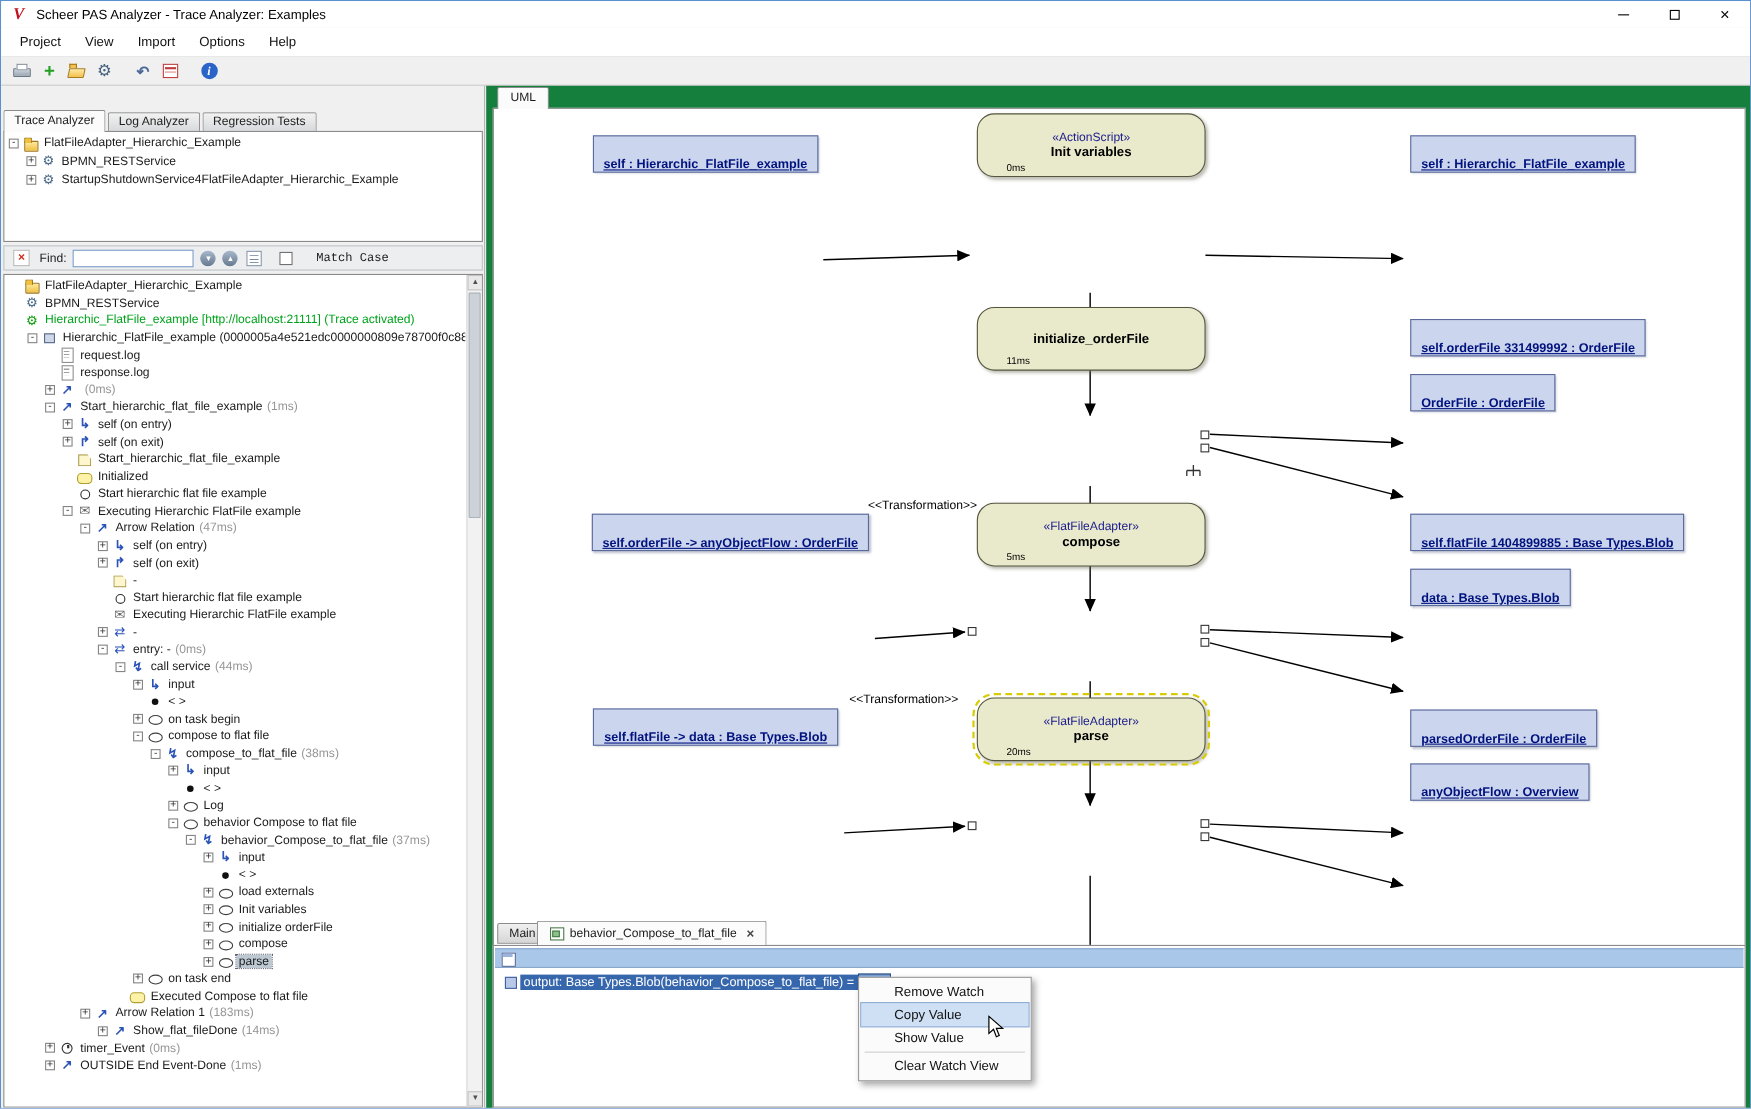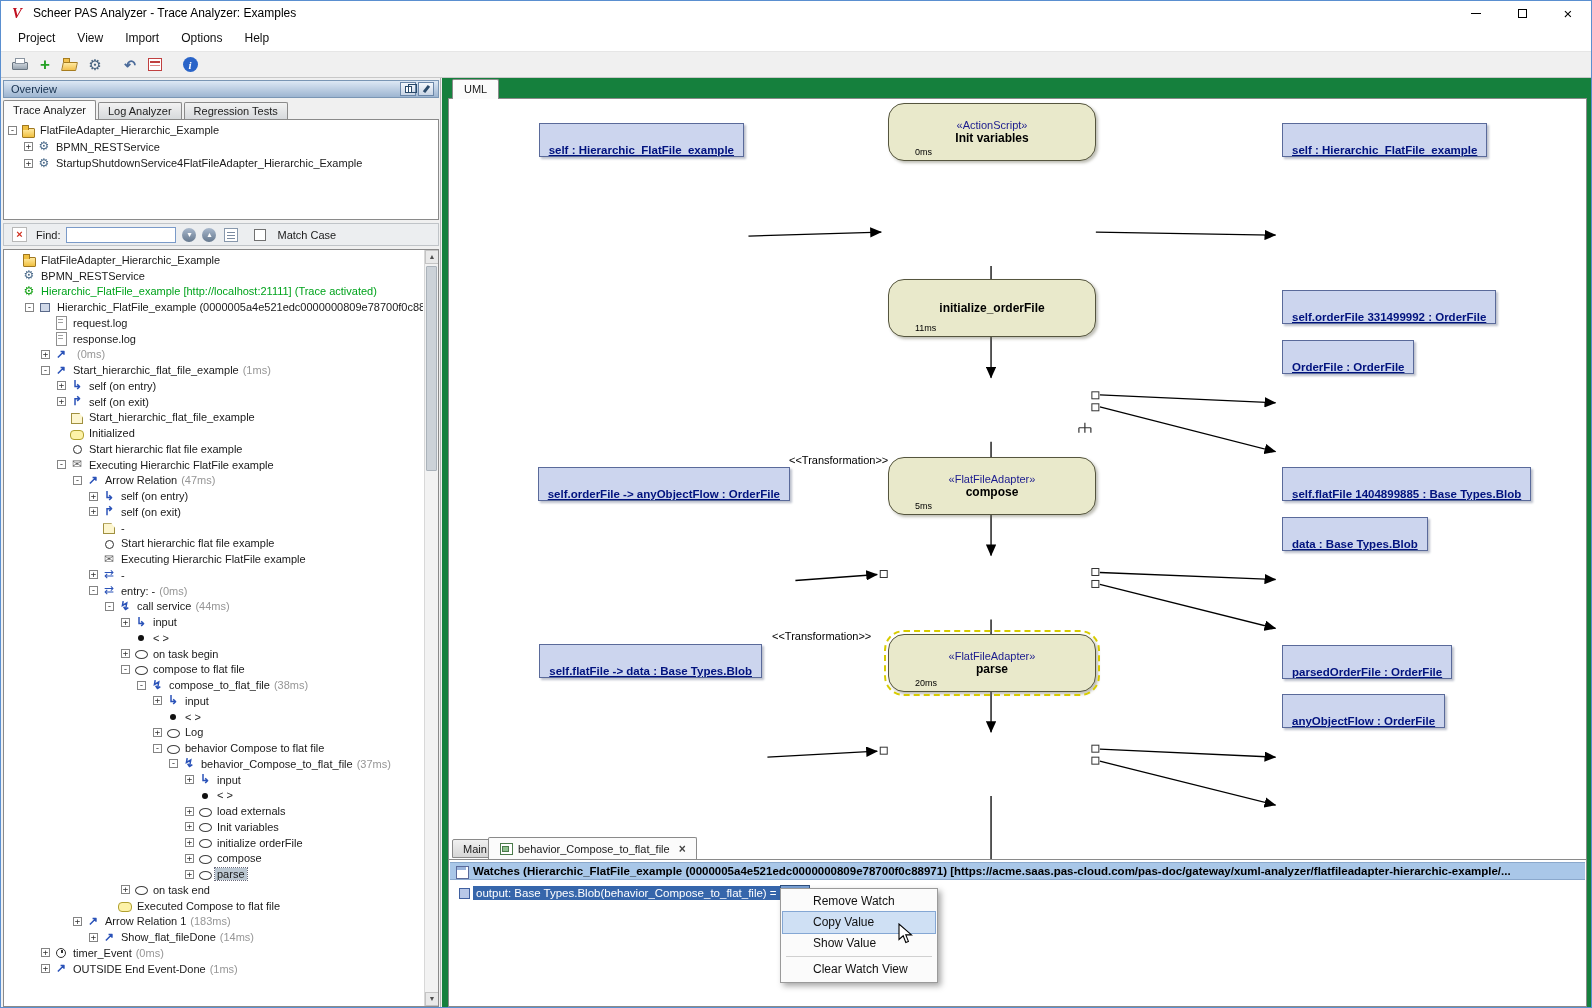--- a/index.html
+++ b/index.html
@@ -49,21 +49,21 @@
   .tab{height:18px;line-height:17px;padding:0 9px;font-size:11px;border:1px solid #8a8a8a;border-bottom:none;background:linear-gradient(#f2f2f2,#d5d8db);margin-right:2px;border-radius:2px 2px 0 0;color:#222;}
   .tab.active{background:#fbfbfb;height:20px;line-height:19px;position:relative;z-index:3;}
   .ptree{position:absolute;left:2px;top:41px;width:436px;height:101px;background:#fff;border:1px solid #8a8a8a;padding-top:2px;overflow:hidden;z-index:2;}
   .findrow{position:absolute;left:2px;top:145px;width:436px;height:23px;background:#eceef0;border:1px solid #c0c4c8;display:flex;align-items:center;padding-left:8px;font-size:11px;}
   .find-x{width:15px;height:15px;border:1px solid #b8b8b8;background:#fff;color:#d03020;font-weight:bold;font-size:11px;line-height:13px;text-align:center;margin-right:9px;}
   .find-input{width:110px;height:16px;border:1px solid #7a9ac8;background:#fff;margin-left:6px;font-size:11px;padding:0 3px;outline:none;}
   .find-circ{width:14px;height:14px;border-radius:50%;background:linear-gradient(#a8b8cc,#66798f);border:1px solid #566а80;color:#fff;font-size:8px;line-height:13px;text-align:center;margin-left:6px;}
   .find-list{width:14px;height:14px;border:1px solid #8898ac;background:#fff;margin-left:8px;position:relative;}
   .find-list i{position:absolute;left:2px;right:2px;top:3px;height:7px;background:repeating-linear-gradient(#7a8aa0 0 1px,transparent 1px 3px);}
   .cb{width:12px;height:12px;border:1px solid #707070;background:#fff;margin-left:16px;}
-  .cb-label{margin-left:11px;}
+  .cb-label{margin-left:21px;font-family:Liberation Mono, monospace;}
   .ttree{position:absolute;left:2px;top:171px;width:436px;height:758px;background:#fff;border:1px solid #8a8a8a;overflow:hidden;}
   .ttree-rows{position:absolute;left:1px;top:2px;right:15px;bottom:1px;overflow:hidden;}
   
   .sb{position:absolute;right:0;top:0;bottom:0;width:14px;background:#f2f2f2;border-left:1px solid #d8d8d8;}
   .sb-btn{position:absolute;left:0;width:14px;height:14px;background:#e9e9e9;border:1px solid #c4c4c4;font-size:7px;text-align:center;line-height:12px;color:#505050;}
   .sb-up{top:0;}
   .sb-down{bottom:0;}
   .sb-thumb{position:absolute;left:1px;top:16px;width:11px;height:205px;background:#ccd2d8;border:1px solid #aab2ba;border-radius:1px;}
 
   
@@ -213,30 +213,20 @@
           <b></b>
         </span>
       </div>
     <div class="tb-sep"></div>
     <div class="tbtn">
         <span class="ic-info">i</span>
       </div>
   </div>
 
   <div class="left">
-    <div class="ov-header">
-      <span>Overview</span>
-      <span class="ov-sp"></span>
-      <div class="ovbtn restore">
-          <i></i>
-        </div>
-      <div class="ovbtn pin">
-          <i></i>
-        </div>
-    </div>
     <div class="ov-tabs">
       <span class="tab active">Trace Analyzer</span>
       <span class="tab">Log Analyzer</span>
       <span class="tab">Regression Tests</span>
     </div>
     <div class="ptree" id="ptree">
         <div class="trow" style="padding-left: 4px;">
           <span class="exp">-</span>
           <span class="ic ic-folder"></span>
           <span class="tlabel">FlatFileAdapter_Hierarchic_Example</span>
@@ -586,39 +576,38 @@
 
       <div class="obj o-selfL"><span>self : Hierarchic_FlatFile_example</span></div>
       <div class="obj o-selfR"><span>self : Hierarchic_FlatFile_example</span></div>
       <div class="obj o-orderfile"><span>self.orderFile 331499992 : OrderFile</span></div>
       <div class="obj o-orderfile2"><span>OrderFile : OrderFile</span></div>
       <div class="obj o-trans1"><span>self.orderFile -&gt; anyObjectFlow : OrderFile</span></div>
       <div class="obj o-flatfile"><span>self.flatFile 1404899885 : Base Types.Blob</span></div>
       <div class="obj o-data"><span>data : Base Types.Blob</span></div>
       <div class="obj o-trans2"><span>self.flatFile -&gt; data : Base Types.Blob</span></div>
       <div class="obj o-parsed"><span>parsedOrderFile : OrderFile</span></div>
-      <div class="obj o-anyflow"><span>anyObjectFlow : OrderFile</span></div>
+      <div class="obj o-anyflow"><span>anyObjectFlow : Overview</span></div>
 
       <div class="trans-label t1">&lt;&lt;Transformation&gt;&gt;</div>
       <div class="trans-label t2">&lt;&lt;Transformation&gt;&gt;</div>
     </div>
 
     <div class="doc-tabstrip">
       <span class="dtab dtab-main">Main</span>
       <span class="dtab dtab-active">
         <span class="ic ic-diagram"></span>
         <span>behavior_Compose_to_flat_file</span>
         <span class="tab-close">×</span>
       </span>
     </div>
 
     <div class="watches">
       <div class="w-header">
         <span class="ic ic-watch"></span>
-        <span>Watches (Hierarchic_FlatFile_example (0000005a4e521edc0000000809e78700f0c88971) [https://acme.saas.pas-cloud.com/pas-doc/gateway/xuml-analyzer/flatfileadapter-hierarchic-example/...</span>
       </div>
       <div class="w-row">
         <span class="ic ic-cube"></span>
         <span class="w-sel">output: Base Types.Blob(behavior_Compose_to_flat_file) = </span>
         <span class="w-valbox"></span>
       </div>
     </div>
   </div>
 
   <div class="ctx" id="ctx-items">

